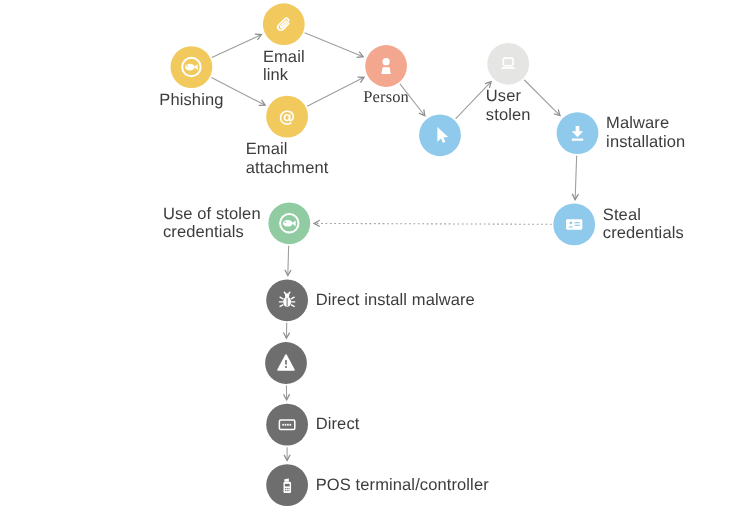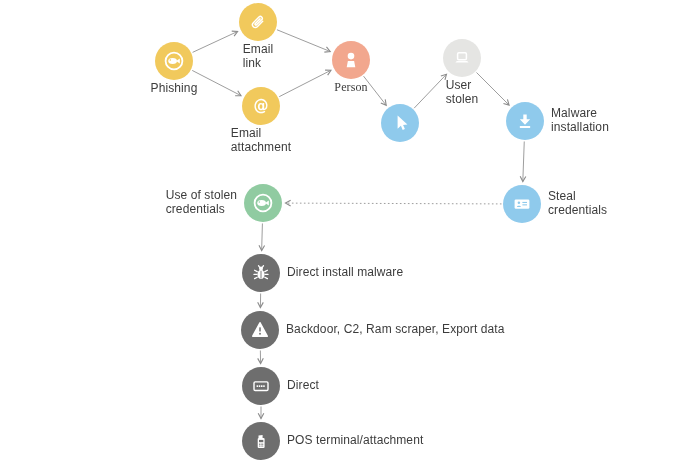--- a/index.html
+++ b/index.html
@@ -2,21 +2,21 @@
 <html><head>
 <meta charset="utf-8">
 <style>
   html,body{margin:0;padding:0;background:#ffffff;}
   .stage{position:relative;width:680px;height:464px;background:#ffffff;overflow:hidden;
          font-family:"Liberation Sans","DejaVu Sans",sans-serif;}
   .connectors{position:absolute;left:0;top:0;}
   .node{position:absolute;width:38px;height:38px;border-radius:50%;
         display:flex;align-items:center;justify-content:center;box-sizing:border-box;}
   .node .icon{display:flex;line-height:0;}
-  .node-label{position:absolute;font-size:12px;line-height:1.15;color:#3C3C3C;letter-spacing:0.1px;}
+  .node-label{position:absolute;font-size:15px;line-height:1.15;color:#3C3C3C;letter-spacing:0.1px;}
   .node-label span{display:block;white-space:pre-line;text-align:left;}
   .node-label.below{width:120px;display:flex;justify-content:center;}
   .node-label.right{transform:translateY(-50%);}
   .node-label.left{transform:translateY(-50%);text-align:left;}
 </style>
 </head>
 <body>
 
 <div class="stage" id="stage">
     <svg width="680" height="464" class="connectors">
@@ -171,23 +171,20 @@
     </div>
     <div class="node" style="left: 241px; top: 311px; background: rgb(110, 110, 110);">
       <span class="icon">
         <svg viewBox="0 0 24 24" width="24" height="24">
           <path d="M12 4.8 L19.2 18.2 H4.8 Z" fill="#fff" stroke="#fff" stroke-width="1.6" stroke-linejoin="round"></path>
           <rect x="11.25" y="9.2" width="1.5" height="4.4" rx="0.6" fill="#6E6E6E"></rect>
           <circle cx="12" cy="15.7" r="0.95" fill="#6E6E6E"></circle>
         </svg>
       </span>
     </div>
-    <div class="node-label right" style="left: 286px; top: 330px;">
-      <span>Backdoor, C2, Ram scraper, Export data</span>
-    </div>
     <div class="node" style="left: 242px; top: 367px; background: rgb(110, 110, 110);">
       <span class="icon">
         <svg viewBox="0 0 24 24" width="24" height="24">
           <rect x="5" y="7.9" width="14" height="8.6" rx="1.2" fill="none" stroke="#fff" stroke-width="1.4"></rect>
           <g fill="#fff">
             <rect x="7.6" y="11.3" width="1.5" height="1.7"></rect>
             <rect x="9.8" y="11.3" width="1.5" height="1.7"></rect>
             <rect x="12" y="11.3" width="1.5" height="1.7"></rect>
             <rect x="14.2" y="11.3" width="1.5" height="1.7"></rect>
           </g>
@@ -208,15 +205,15 @@
             <circle cx="12.15" cy="15.2" r="0.6"></circle>
             <circle cx="13.7" cy="15.2" r="0.6"></circle>
             <circle cx="10.6" cy="17" r="0.6"></circle>
             <circle cx="12.15" cy="17" r="0.6"></circle>
             <circle cx="13.7" cy="17" r="0.6"></circle>
           </g>
         </svg>
       </span>
     </div>
     <div class="node-label right" style="left: 287px; top: 441px;">
-      <span>POS terminal/attachment</span>
+      <span>POS terminal/controller</span>
     </div>
   </div>
 
 </body></html>

